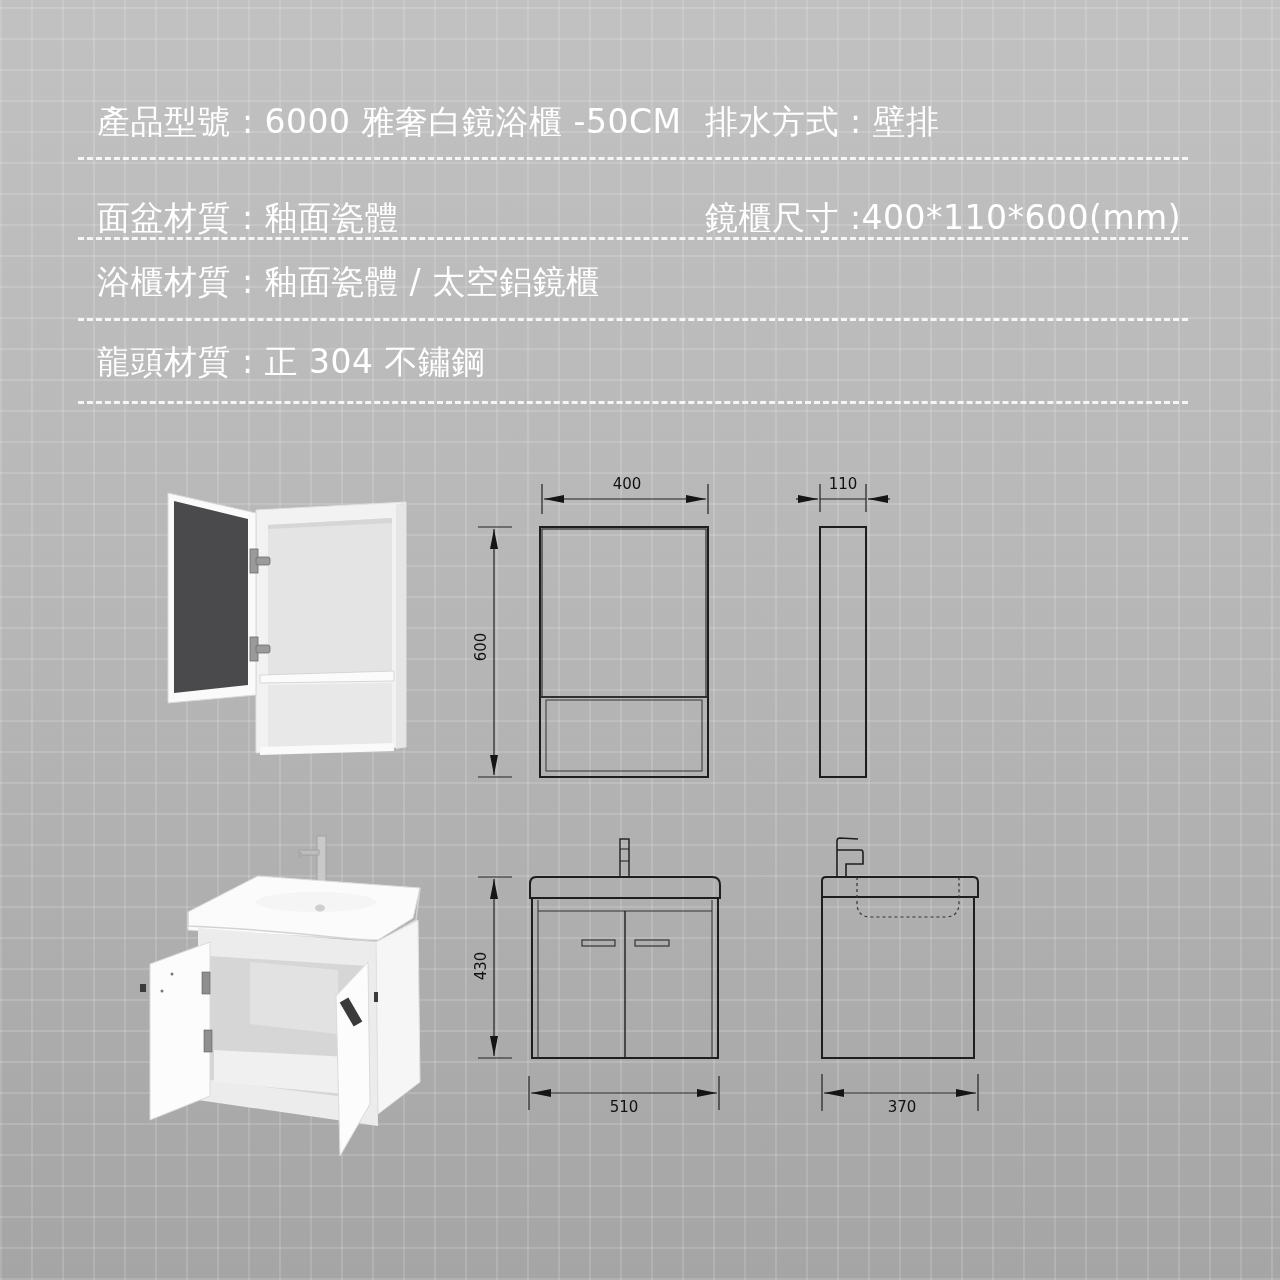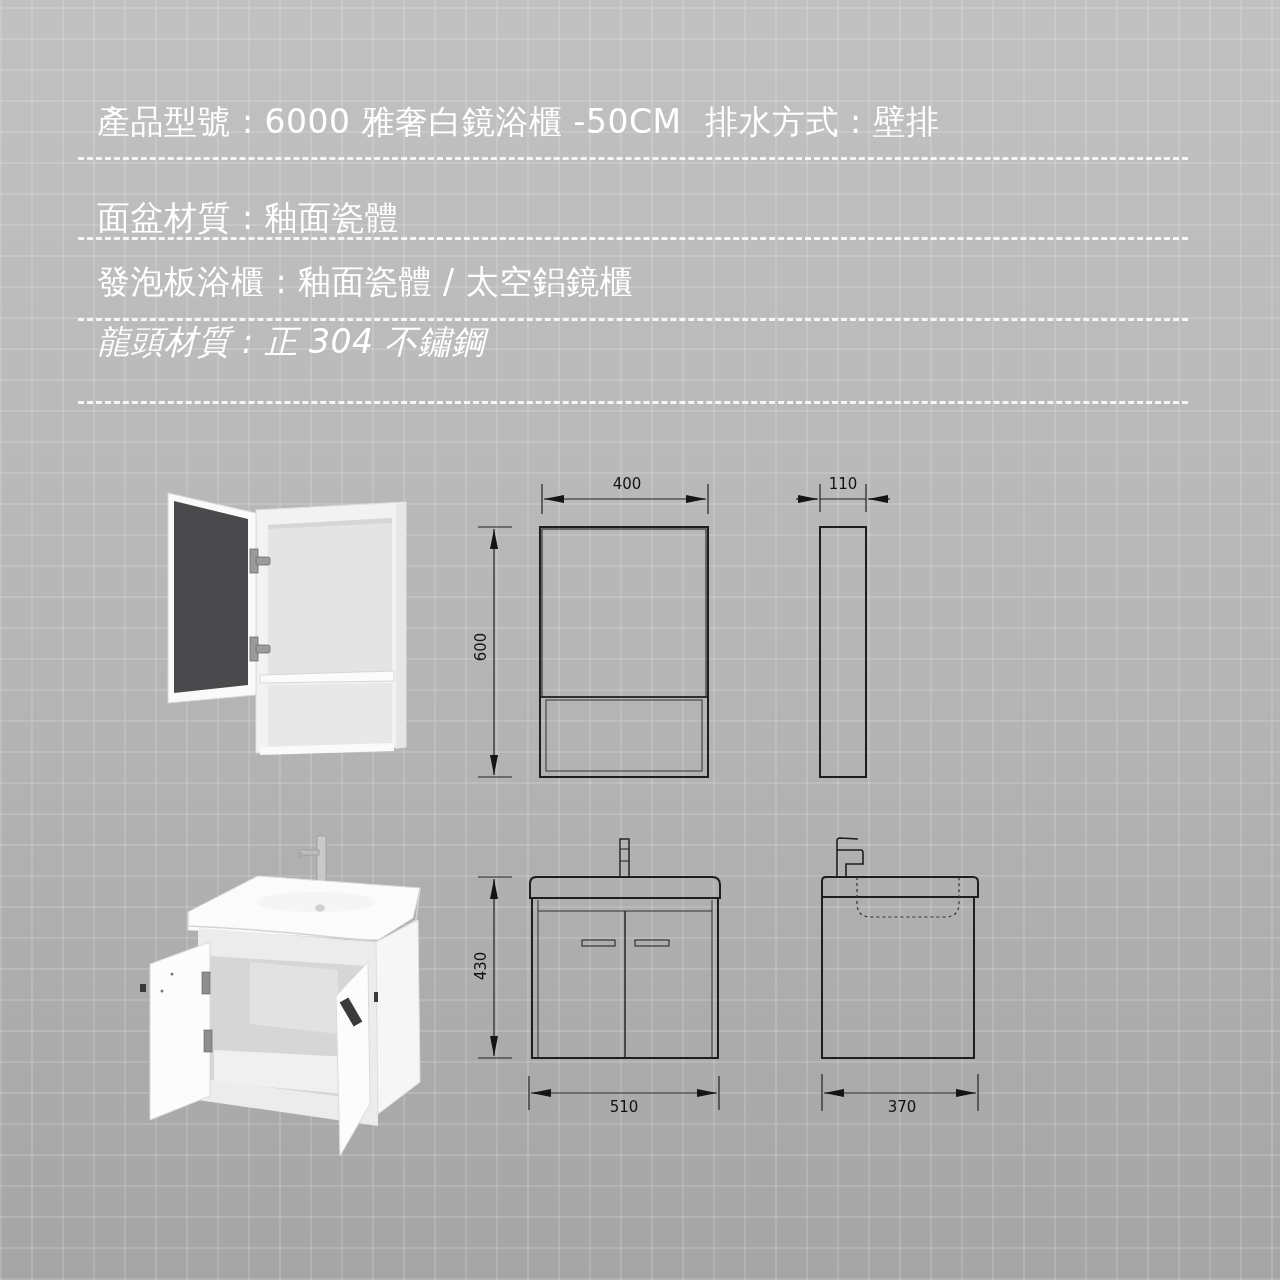--- a/index.html
+++ b/index.html
@@ -31,31 +31,34 @@
   <div class="spec right">
     <span class="k">排水方式</span><span> : </span><span class="v">壁排</span>
   </div>
 </div>
 <div class="divider" style="top:157px;"></div>
 
 <div class="spec-row" style="top:196px;">
   <div class="spec left">
     <span class="k">面盆材質</span><span> : </span><span class="v">釉面瓷體</span>
   </div>
+  <div class="spec right">
+    <span class="k">鏡櫃尺寸</span><span> :</span><span class="v">400*110*600(mm)</span>
+  </div>
 </div>
 <div class="divider" style="top:237px;"></div>
 
 <div class="spec-row" style="top:260px;">
   <div class="spec left">
-    <span class="k">發泡板浴櫃</span><span> : </span><span class="v">釉面瓷體 / 太空鋁鏡櫃</span>
+    <span class="k">浴櫃材質</span><span> : </span><span class="v">釉面瓷體 / 太空鋁鏡櫃</span>
   </div>
 </div>
 <div class="divider" style="top:318px;"></div>
 
-<div class="spec-row" style="top:320px;font-style:italic;">
+<div class="spec-row" style="top:340px;">
   <div class="spec left">
     <span class="k">龍頭材質</span><span> : </span><span class="v">正 304 不鏽鋼</span>
   </div>
 </div>
 <div class="divider" style="top:401px;"></div>
 
 <svg class="illus" style="left:160px; top:485px;" width="260" height="280" viewBox="0 0 260 280">
 
   <polygon points="96,25 246,17 246,262 96,268" fill="#f2f2f2" stroke="#e0e0e0" stroke-width="1"></polygon>
   <polygon points="236,20 246,17 246,262 236,264" fill="#e6e6e6"></polygon>

